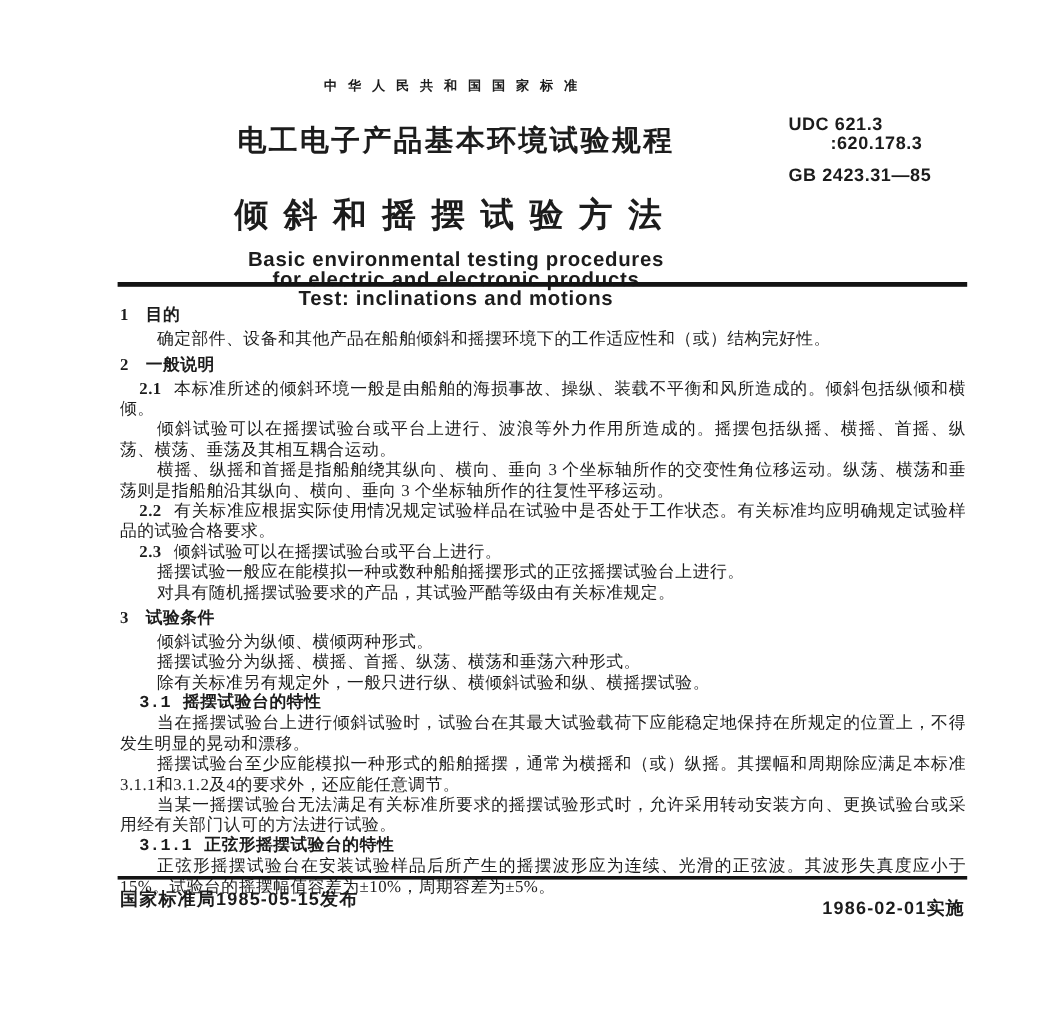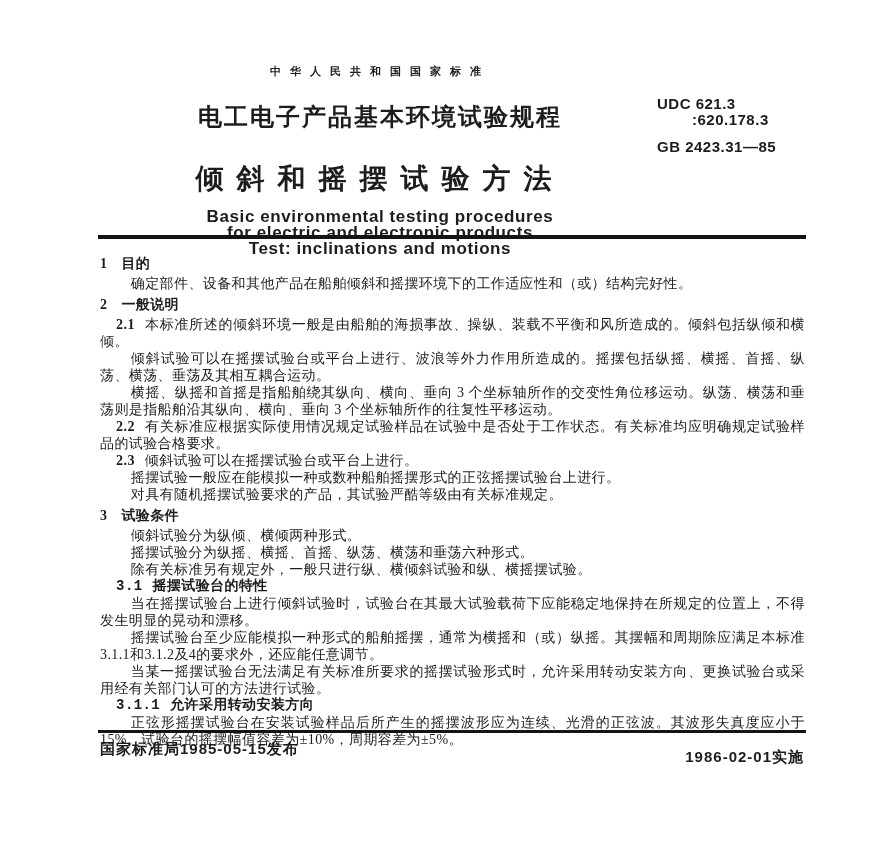--- a/index.html
+++ b/index.html
@@ -78,21 +78,21 @@
       <p class="p-plain"><span>摇摆试验一般应在能模拟一种或数种船舶摇摆形式的正弦摇摆试验台上进行。</span></p>
       <p class="p-plain"><span>对具有随机摇摆试验要求的产品，其试验严酷等级由有关标准规定。</span></p>
       <p class="p-section"><span class="num">3</span><span>试验条件</span></p>
       <p class="p-plain"><span>倾斜试验分为纵倾、横倾两种形式。</span></p>
       <p class="p-plain"><span>摇摆试验分为纵摇、横摇、首摇、纵荡、横荡和垂荡六种形式。</span></p>
       <p class="p-plain"><span>除有关标准另有规定外，一般只进行纵、横倾斜试验和纵、横摇摆试验。</span></p>
       <p class="p-sub"><span class="num">3.1</span><span>摇摆试验台的特性</span></p>
       <p class="p-plain"><span>当在摇摆试验台上进行倾斜试验时，试验台在其最大试验载荷下应能稳定地保持在所规定的位置上，不得发生明显的晃动和漂移。</span></p>
       <p class="p-plain"><span>摇摆试验台至少应能模拟一种形式的船舶摇摆，通常为横摇和（或）纵摇。其摆幅和周期除应满足本标准3.1.1和3.1.2及4的要求外，还应能任意调节。</span></p>
       <p class="p-plain"><span>当某一摇摆试验台无法满足有关标准所要求的摇摆试验形式时，允许采用转动安装方向、更换试验台或采用经有关部门认可的方法进行试验。</span></p>
-      <p class="p-sub"><span class="num">3.1.1</span><span>允许采用转动安装方向</span></p>
+      <p class="p-sub"><span class="num">3.1.1</span><span>正弦形摇摆试验台的特性</span></p>
       <p class="p-plain"><span>正弦形摇摆试验台在安装试验样品后所产生的摇摆波形应为连续、光滑的正弦波。其波形失真度应小于15%。试验台的摇摆幅值容差为±10%，周期容差为±5%。</span></p>
     </div>
 
   <div class="rule rule-bottom"></div>
 
   <div class="footer">
     <span class="footer-issued">国家标准局1985-05-15发布</span>
     <span class="footer-effective">1986-02-01实施</span>
   </div>
 

